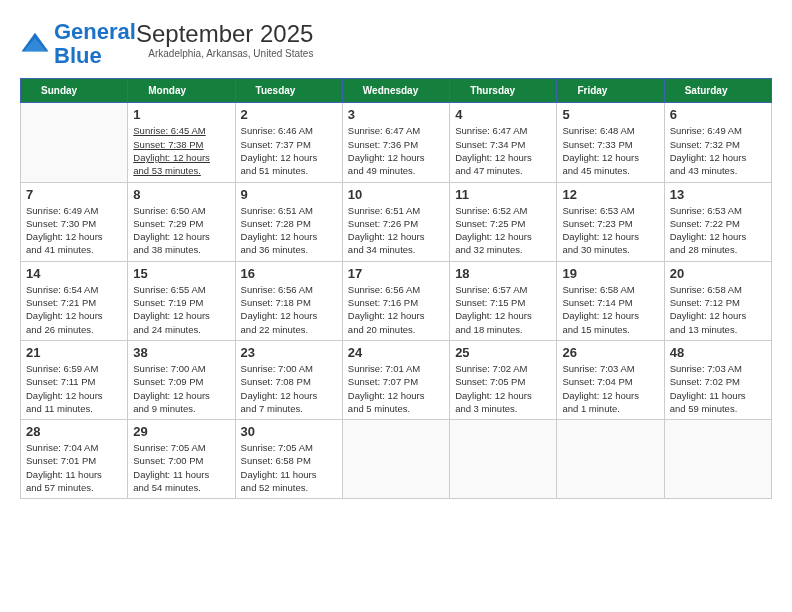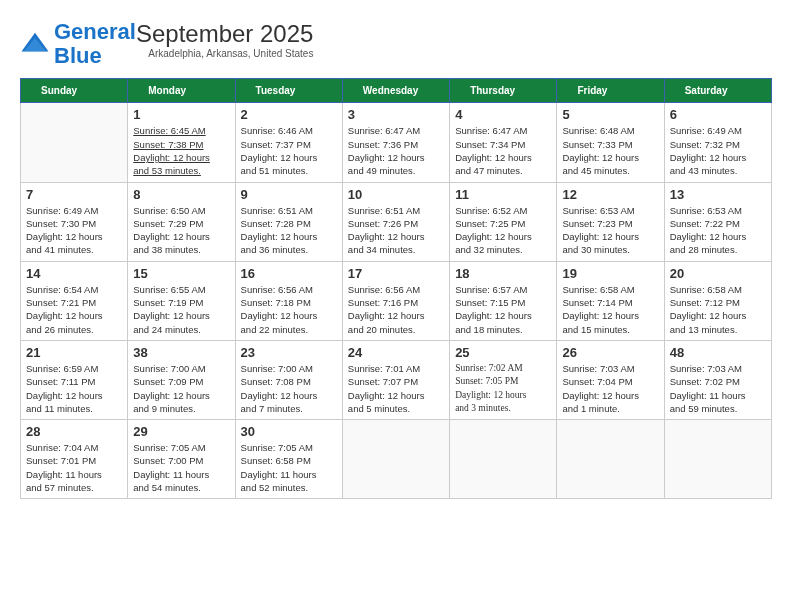--- a/index.html
+++ b/index.html
@@ -288,21 +288,21 @@
         </td>
         <td>
           <span class="day-num">24</span>
           <div class="day-info" style="white-space: pre-line;">Sunrise: 7:01 AM
 Sunset: 7:07 PM
 Daylight: 12 hours
 and 5 minutes.</div>
         </td>
         <td>
           <span class="day-num">25</span>
-          <div class="day-info" style="white-space: pre-line; font-family: Liberation Serif, serif;">Sunrise: 7:02 AM
+          <div class="day-info" style="white-space: pre-line;">Sunrise: 7:02 AM
 Sunset: 7:05 PM
 Daylight: 12 hours
 and 3 minutes.</div>
         </td>
         <td>
           <span class="day-num">26</span>
           <div class="day-info" style="white-space: pre-line;">Sunrise: 7:03 AM
 Sunset: 7:04 PM
 Daylight: 12 hours
 and 1 minute.</div>

